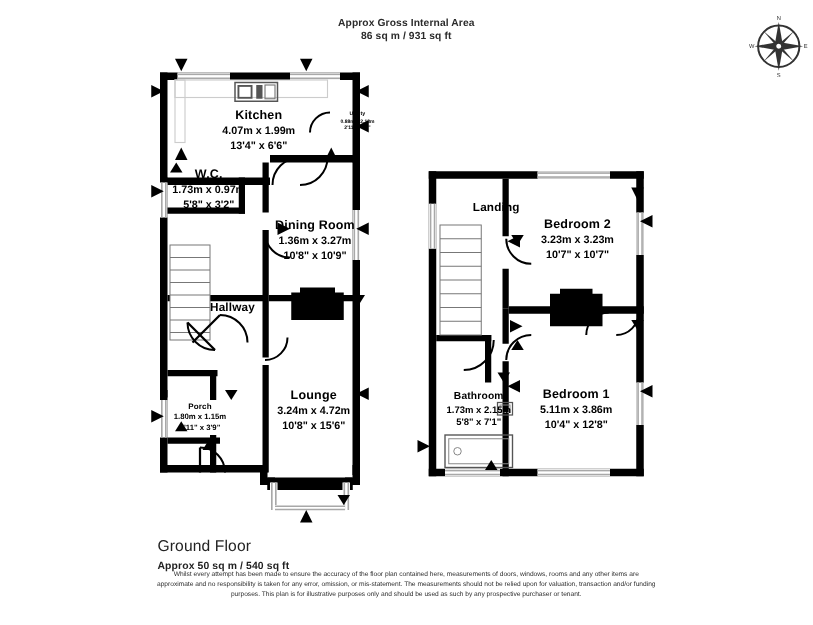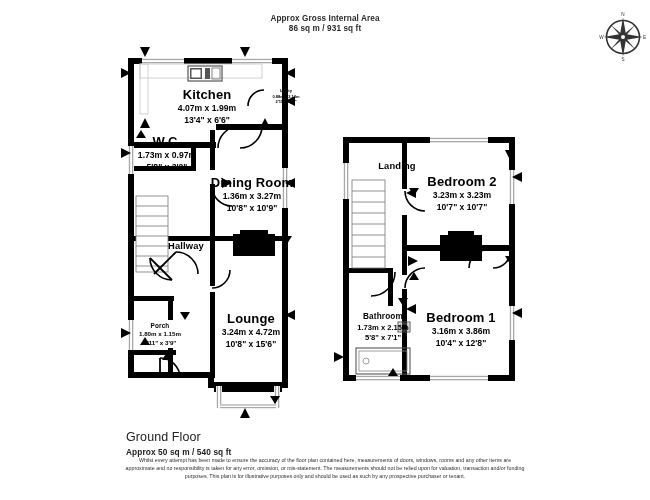--- a/index.html
+++ b/index.html
@@ -52,21 +52,21 @@
 
   
   .room-label {
     text-align: center;
     line-height: 1.32;
     color: #000;
     white-space: nowrap;
     transform: translateX(-50%);
   }
   .room-label .rname {
-    font-size: 13px;
+    font-size: 10px;
     font-weight: bold;
     letter-spacing: 0.15px;
   }
   .room-label .rdim {
     font-size: 8.6px;
     font-weight: bold;
     letter-spacing: 0px;
   }
   .room-label.small .rname { font-size: 4.2px; }
   .room-label.small .rdim  { font-size: 4.0px; }
@@ -417,21 +417,21 @@
   </div>
 
   <div class="room-label abs" style="left:383px; top:312px;">
     <div class="rname" style="font-size:8.2px">Bathroom</div>
     <div class="rdim" style="font-size:7.6px">1.73m x 2.15m</div>
     <div class="rdim" style="font-size:7.6px">5'8" x 7'1"</div>
   </div>
 
   <div class="room-label abs" style="left:461px; top:309px;">
     <div class="rname">Bedroom 1</div>
-    <div class="rdim">3.16m x 3.86m</div>
+    <div class="rdim">5.11m x 3.86m</div>
     <div class="rdim">10'4" x 12'8"</div>
   </div>
 
   <div class="floor-caption abs" style="left:126px; top:430px;">
     <div class="fname">Ground Floor</div>
     <div class="farea">Approx 50 sq m / 540 sq ft</div>
   </div>
 
 
   <div id="disclaimer" class="abs">Whilst every attempt has been made to ensure the accuracy of the floor plan contained here, measurements of doors, windows, rooms and any other items are approximate and no responsibility is taken for any error, omission, or mis-statement. The measurements should not be relied upon for valuation, transaction and/or funding purposes. This plan is for illustrative purposes only and should be used as such by any prospective purchaser or tenant.</div>

